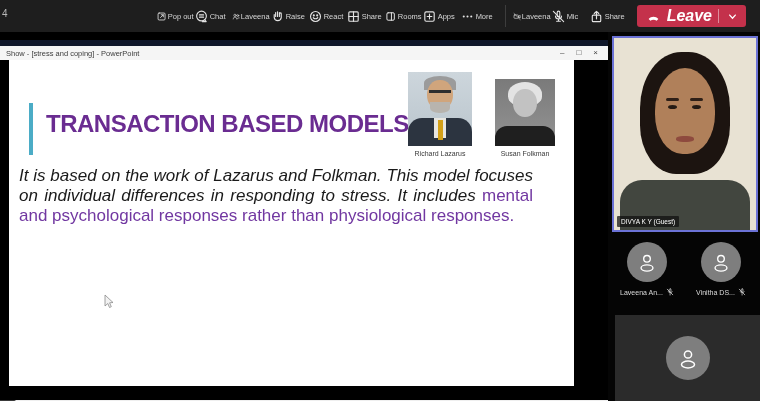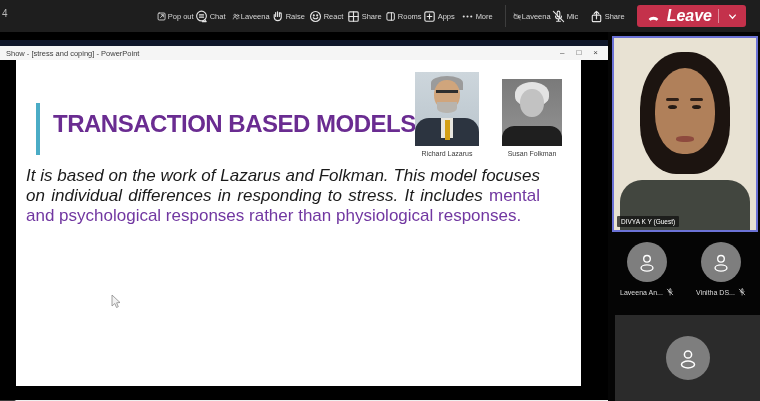--- a/index.html
+++ b/index.html
@@ -24,21 +24,21 @@
   .leave-sep{width:1px;height:14px;background:rgba(255,255,255,.45);}
   
   .share-area{position:absolute;left:0;top:32px;width:608px;height:342px;background:#0f172a;margin-top:8px;}
   .ppt-window{position:absolute;left:0;top:6px;width:608px;height:355px;}
   .ppt-titlebar{position:absolute;left:0;top:0;width:608px;height:14px;background:#f5f5f5;
     display:flex;align-items:center;}
   .ppt-title{font-size:7.5px;color:#3c3c3c;padding-left:6px;}
   .win-controls{margin-left:auto;display:flex;align-items:center;gap:12px;padding-right:10px;}
   .win-controls span{font-size:8px;color:#444;line-height:14px;cursor:pointer;}
   .ppt-content{position:absolute;left:0;top:14px;width:608px;height:326px;background:#000;}
-  .slide{position:absolute;left:16px;top:0;width:565px;height:326px;background:#fff;}
+  .slide{position:absolute;left:9px;top:0;width:565px;height:326px;background:#fff;}
   .accent-bar{position:absolute;left:20px;top:43px;width:4px;height:52px;background:#4bacc6;}
   .slide-title{position:absolute;left:37px;top:50px;width:400px;
     font-size:24px;font-weight:bold;letter-spacing:-0.5px;color:#6a2c91;}
   .photo{position:absolute;overflow:hidden;}
   .photo-lazarus{left:399px;top:12px;width:64px;height:74px;background:linear-gradient(#cdd6dc,#b9c4cc);}
   .photo-folkman{left:486px;top:19px;width:60px;height:67px;background:linear-gradient(#7a7a7a,#949494);}
   .caption{position:absolute;font-size:7px;color:#3a3a3a;text-align:center;}
   .cap-lazarus{left:391px;top:90px;width:80px;}
   .cap-folkman{left:480px;top:90px;width:72px;}
   .body-text{position:absolute;left:10px;top:106px;width:514px;

